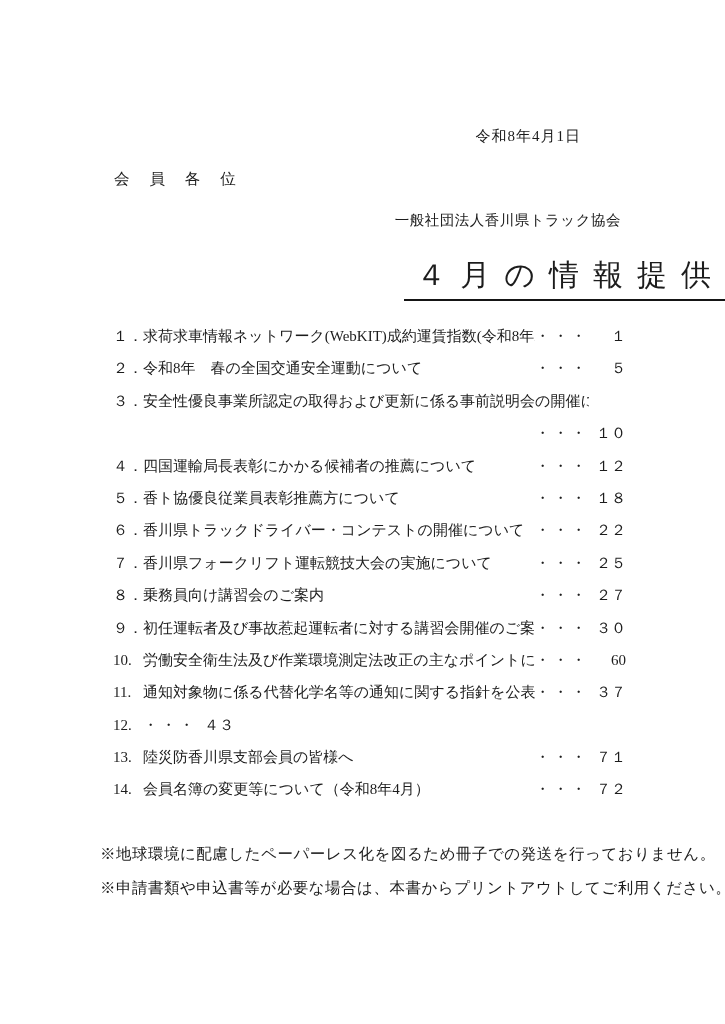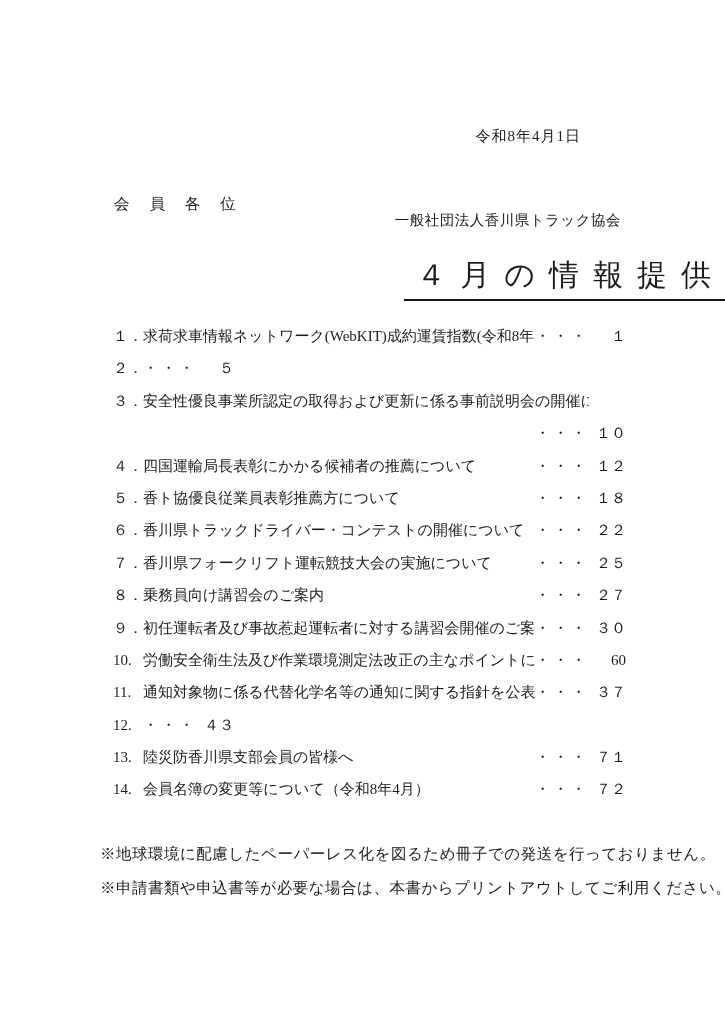--- a/index.html
+++ b/index.html
@@ -22,21 +22,20 @@
     font-size: 15px;
     letter-spacing: 1px;
     white-space: nowrap;
   }
   .recipient-line {
     position: absolute;
     top: 169px; left: 114px;
     font-size: 15.5px;
     letter-spacing: 8px;
     white-space: nowrap;
-    margin-top: 25px;
   }
   .org-line {
     position: absolute;
     top: 211px; right: 104px;
     font-size: 14.5px;
     letter-spacing: 0.5px;
     white-space: nowrap;
   }
   .title-wrap {
     position: absolute;
@@ -97,20 +96,21 @@
 
   <div class="toc">
     <div class="toc-row">
       <span class="toc-no">１．</span>
       <span class="toc-title">求荷求車情報ネットワーク(WebKIT)成約運賃指数(令和8年2月分)</span>
       <span class="toc-dots">・・・</span>
       <span class="toc-page">１</span>
     </div>
     <div class="toc-row">
       <span class="toc-no">２．</span>
+      <span class="toc-title">令和8年　春の全国交通安全運動について</span>
       <span class="toc-dots">・・・</span>
       <span class="toc-page">５</span>
     </div>
     <div class="toc-row">
       <span class="toc-no">３．</span>
       <span class="toc-title">安全性優良事業所認定の取得および更新に係る事前説明会の開催について</span>
       <span class="toc-dots"></span>
       <span class="toc-page"></span>
     </div>
     <div class="toc-row">

